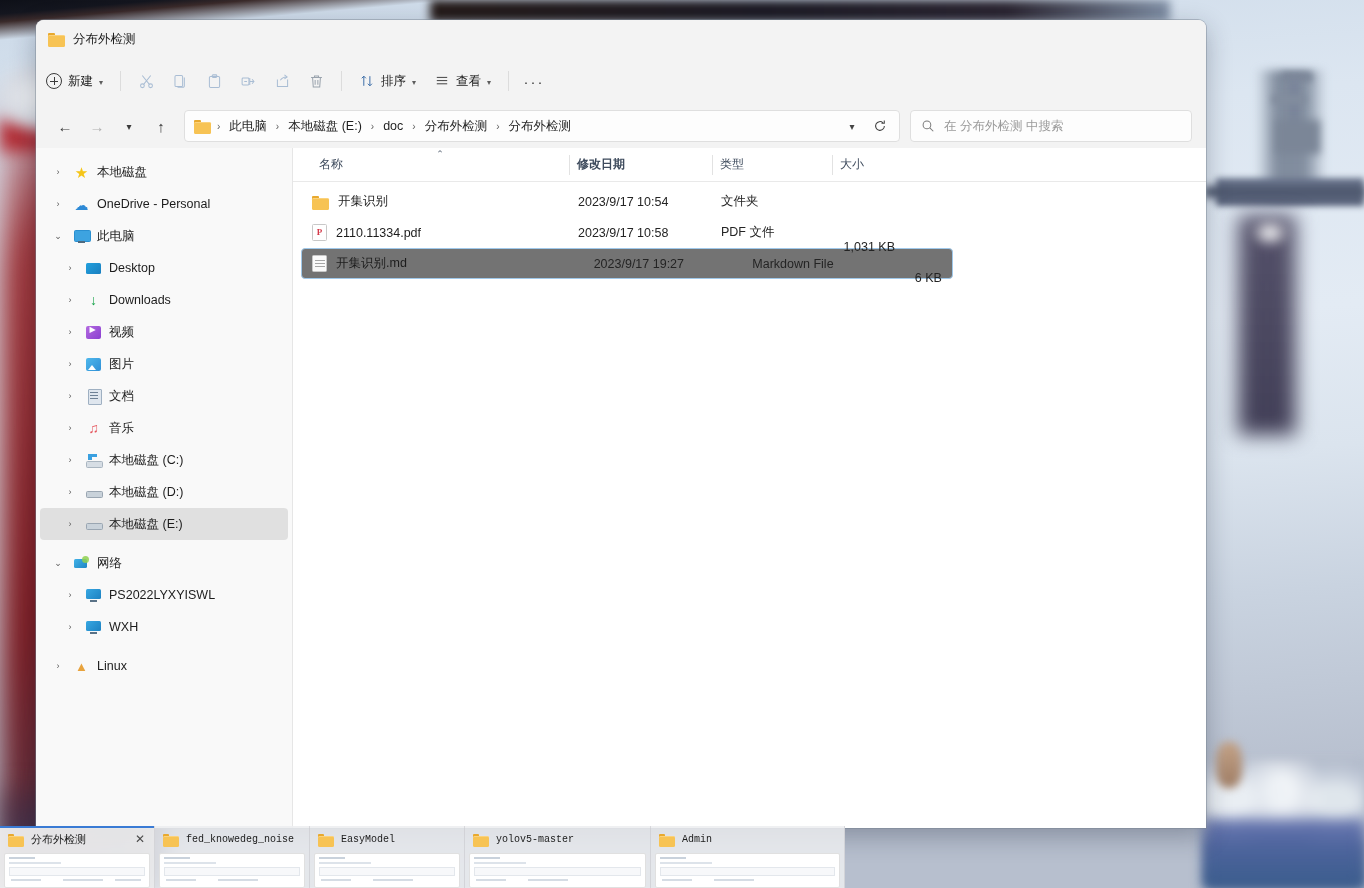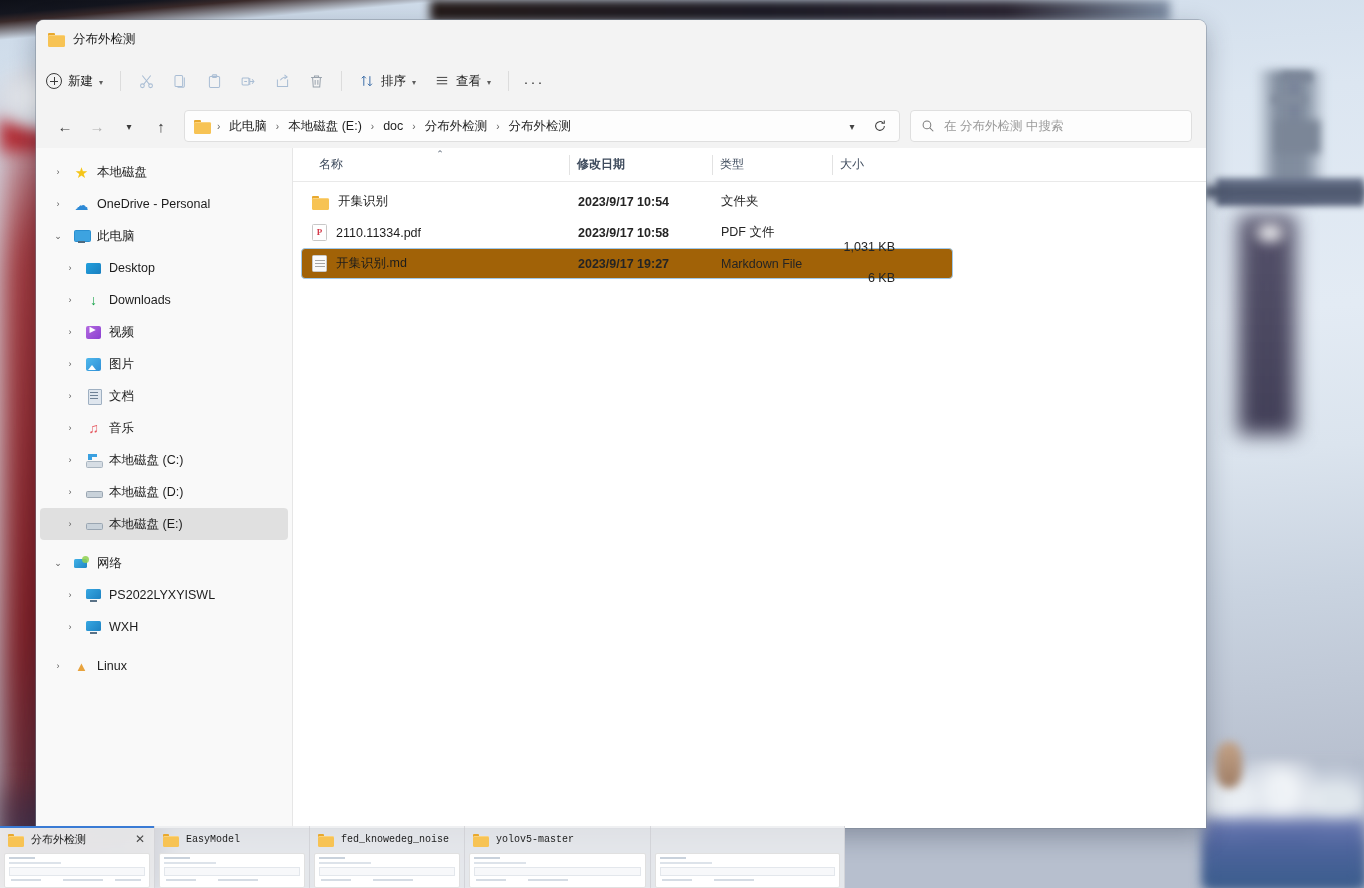--- a/index.html
+++ b/index.html
@@ -325,23 +325,23 @@
     position: absolute; left: 50%; top: 1px; transform: translateX(-50%);
     font-size: 9px; color: #5c6878;
   }
 
   .rows { flex: 1 1 auto; padding: 4px 0 0 8px; }
   .row {
     height: 31px; display: flex; align-items: center;
     border-radius: 4px; margin-right: 253px; padding-left: 10px;
     font-size: 12.5px; color: #1c1c1c; border: 1px solid transparent;
   }
-  .row.selected { background: #a16207; border-color: #9fc8ea; }
+  .row.selected { background: #737373; border-color: #9fc8ea; justify-content: space-between; }
   .cellname { width: 258px; display: flex; align-items: center; gap: 9px; }
-  .celldate { width: 143px; padding-left: 8px; color: #242424; font-weight: bold; }
+  .celldate { width: 143px; padding-left: 8px; color: #242424; }
   .celltype { width: 120px; padding-left: 8px; color: #242424; }
   .cellsize { width: 72px; text-align: right; padding-right: 10px; color: #242424; margin-top: 29px; }
 
   .f-folder { width: 17px; height: 14px; position: relative; flex: 0 0 auto; }
   .f-folder::before {
     content:""; position:absolute; left:0; top:1px; width:7px; height:3px;
     background:#e8a92e; border-radius:1px 1px 0 0;
   }
   .f-folder::after {
     content:""; position:absolute; left:0; top:3px; width:17px; height:11px;
@@ -743,35 +743,35 @@
         <span class="tbt-bar3"></span>
         <span class="tbt-bar4"></span>
         <span class="tbt-bar5"></span>
         <span class="tbt-bar6"></span>
       </div>
     </div>
 
     <div class="tb-item inactive">
       <div class="tb-head">
         <span class="tb-fold"></span>
-        <span class="tb-label mono">EasyModel</span>
+        <span class="tb-label mono">fed_knowedeg_noise</span>
       </div>
       <div class="tb-thumb">
         <span class="tbt-bar1"></span>
         <span class="tbt-bar2"></span>
         <span class="tbt-bar3"></span>
         <span class="tbt-bar4"></span>
         <span class="tbt-bar5"></span>
       </div>
     </div>
 
     <div class="tb-item inactive">
       <div class="tb-head">
         <span class="tb-fold"></span>
-        <span class="tb-label mono">fed_knowedeg_noise</span>
+        <span class="tb-label mono">EasyModel</span>
       </div>
       <div class="tb-thumb">
         <span class="tbt-bar1"></span>
         <span class="tbt-bar2"></span>
         <span class="tbt-bar3"></span>
         <span class="tbt-bar4"></span>
         <span class="tbt-bar5"></span>
       </div>
     </div>
 
@@ -783,20 +783,24 @@
       <div class="tb-thumb">
         <span class="tbt-bar1"></span>
         <span class="tbt-bar2"></span>
         <span class="tbt-bar3"></span>
         <span class="tbt-bar4"></span>
         <span class="tbt-bar5"></span>
       </div>
     </div>
 
     <div class="tb-item inactive" style="width:194px;">
+      <div class="tb-head">
+        <span class="tb-fold"></span>
+        <span class="tb-label mono">Admin</span>
+      </div>
       <div class="tb-thumb">
         <span class="tbt-bar1"></span>
         <span class="tbt-bar2"></span>
         <span class="tbt-bar3"></span>
         <span class="tbt-bar4"></span>
         <span class="tbt-bar5"></span>
       </div>
     </div>
   </div>
 </div>

